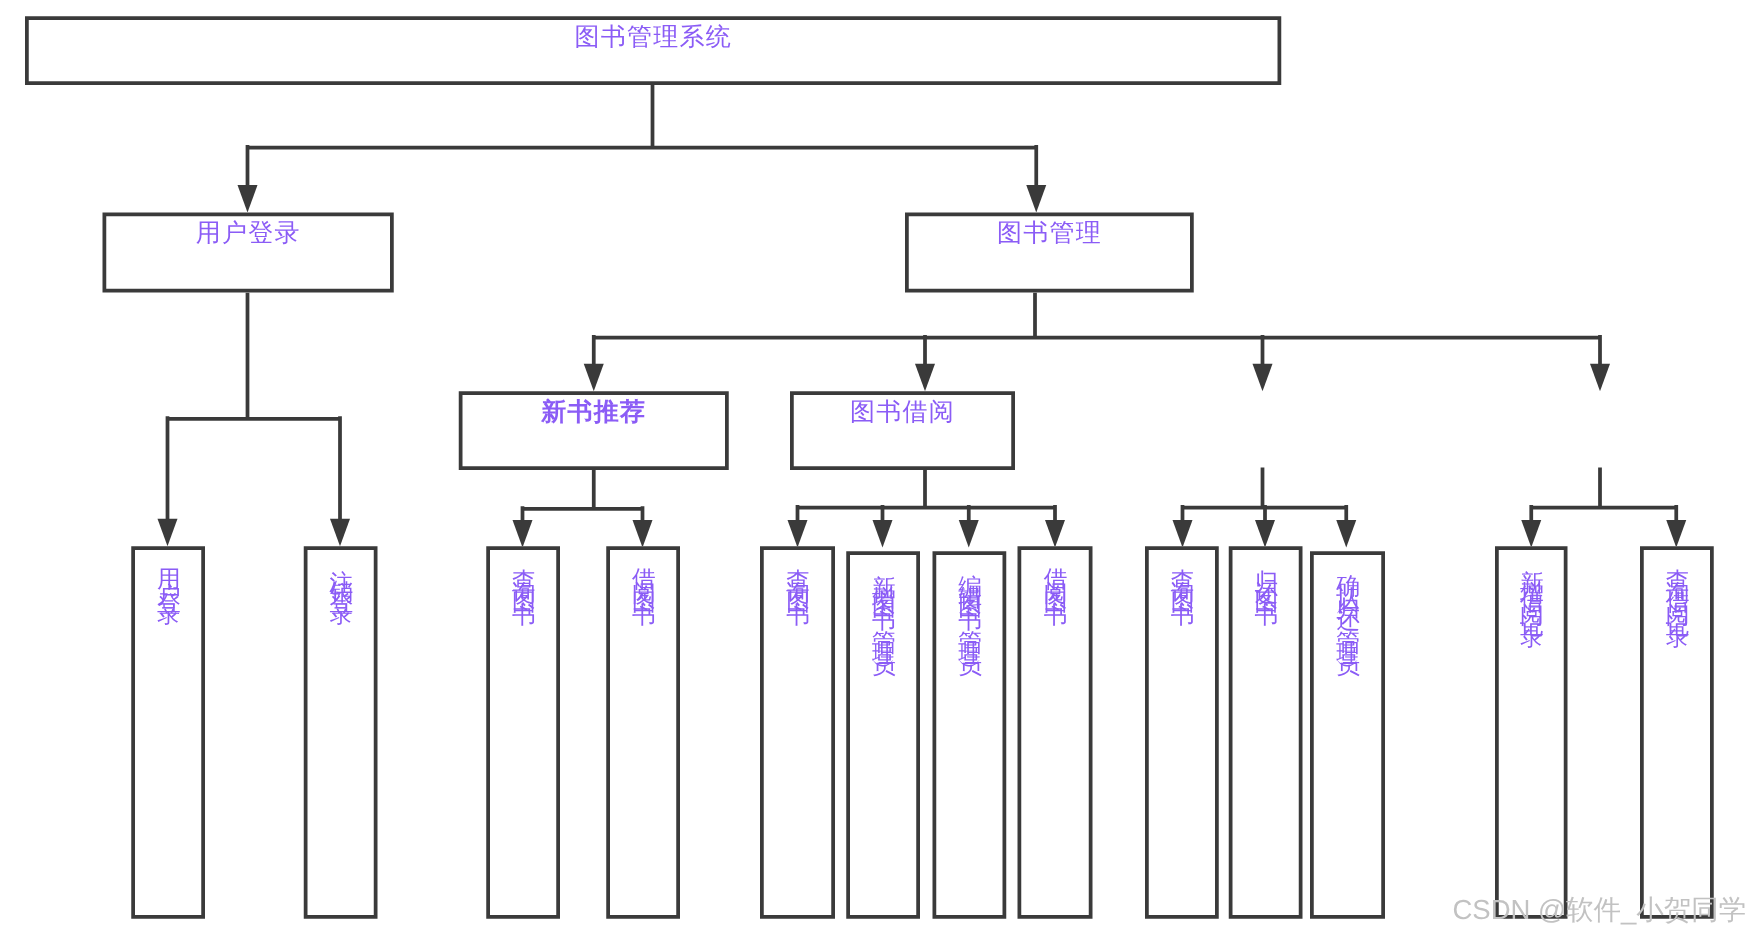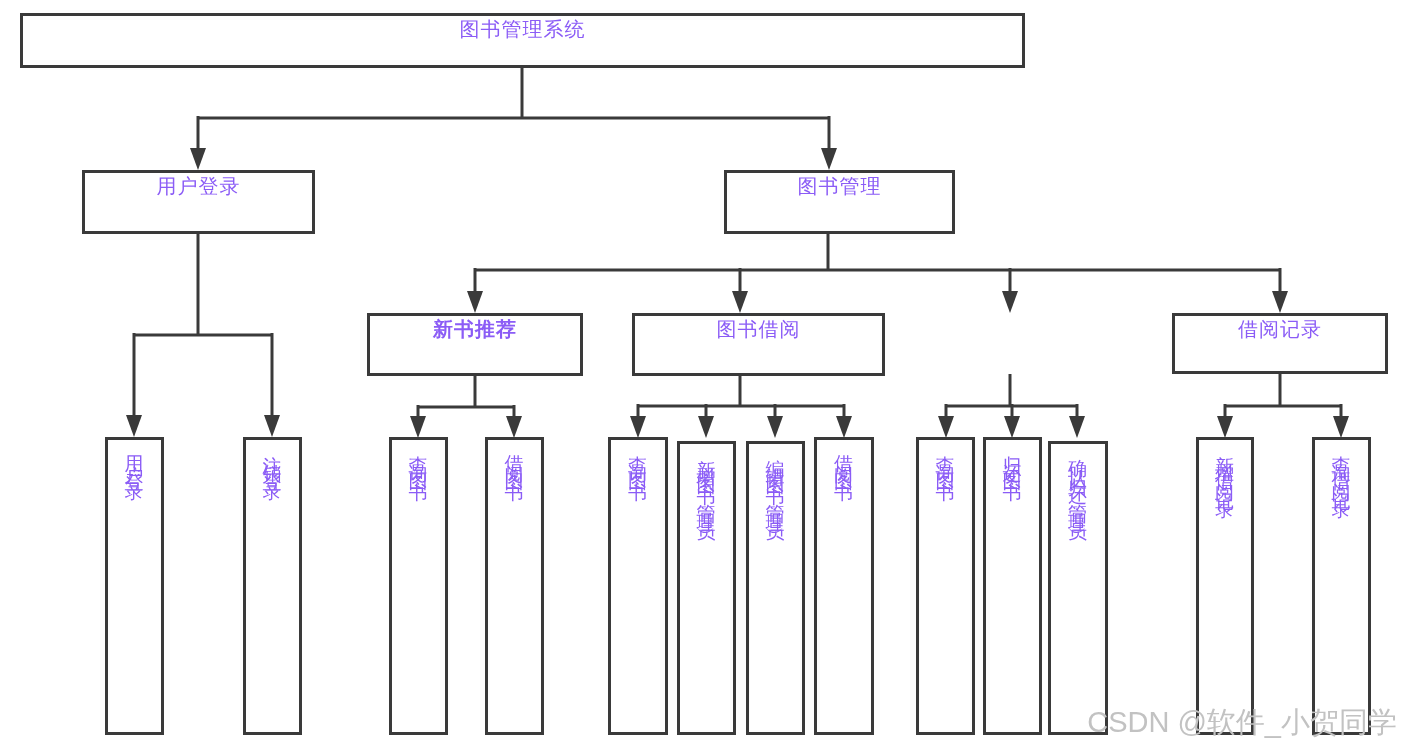--- a/index.html
+++ b/index.html
@@ -38,21 +38,21 @@
     text-orientation: mixed;
     font-size: 19px;
     letter-spacing: 9px;
     line-height: 1;
     white-space: nowrap;
   }
   .watermark {
     position: absolute;
     right: 8px;
     bottom: 4px;
-    font-size: 29px;
+    font-size: 22px;
     color: #c2c2c2;
     z-index: 3;
     white-space: nowrap;
   }
   svg line, svg polyline { stroke: #3a3a3a; stroke-width: 3; fill: none; }
   svg polygon { fill: #3a3a3a; stroke: none; }
 </style>
 </head>
 <body>
 
@@ -141,25 +141,22 @@
   <div class="node h-node" style="left:82px; top:170px; width:233px; height:64px;">
     <span>用户登录</span>
   </div>
   <div class="node h-node" style="left:712px; top:170px; width:231px; height:64px;margin-left:12px;">
     <span>图书管理</span>
   </div>
 
   <div class="node h-node" style="left:367px; top:313px; width:216px; height:63px;font-weight:bold;">
     <span>新书推荐</span>
   </div>
-  <div class="node h-node" style="left:632px; top:313px; width:253px; height:63px;">
+  <div class="node h-node" style="left:632px; top:313px; width:180px; height:63px;">
     <span>图书借阅</span>
-  </div>
-  <div class="node h-node" style="left:1172px; top:313px; width:216px; height:61px;">
-    <span>借阅记录</span>
   </div>
 
   <div class="node v-node" style="left:105px; top:437px; width:59px; height:298px;">
     <span class="vtext">用户登录</span>
   </div>
   <div class="node v-node" style="left:243px; top:437px; width:59px; height:298px;">
     <span class="vtext">注销登录</span>
   </div>
 
   <div class="node v-node" style="left:389px; top:437px; width:59px; height:298px;">

